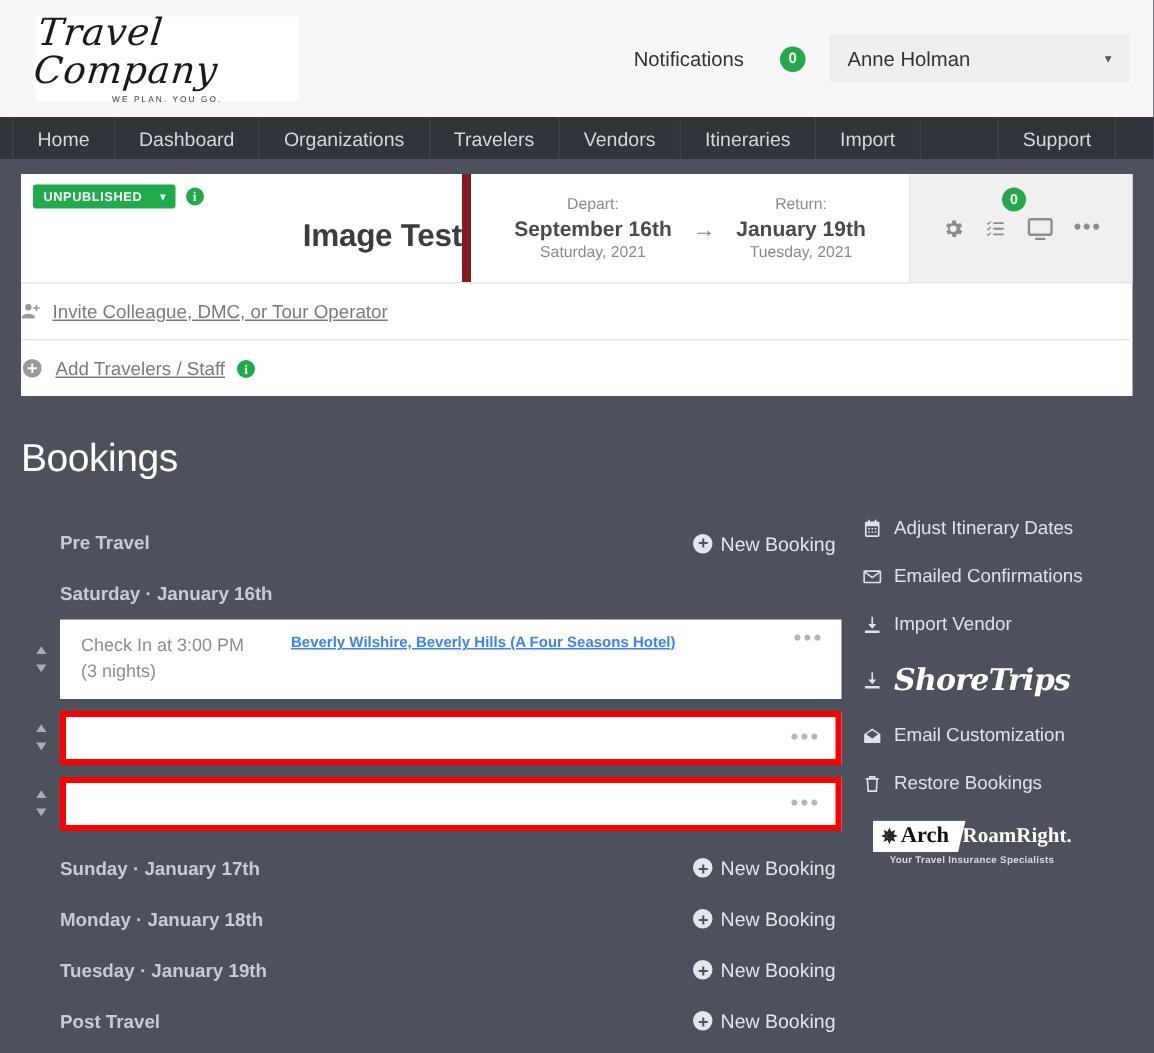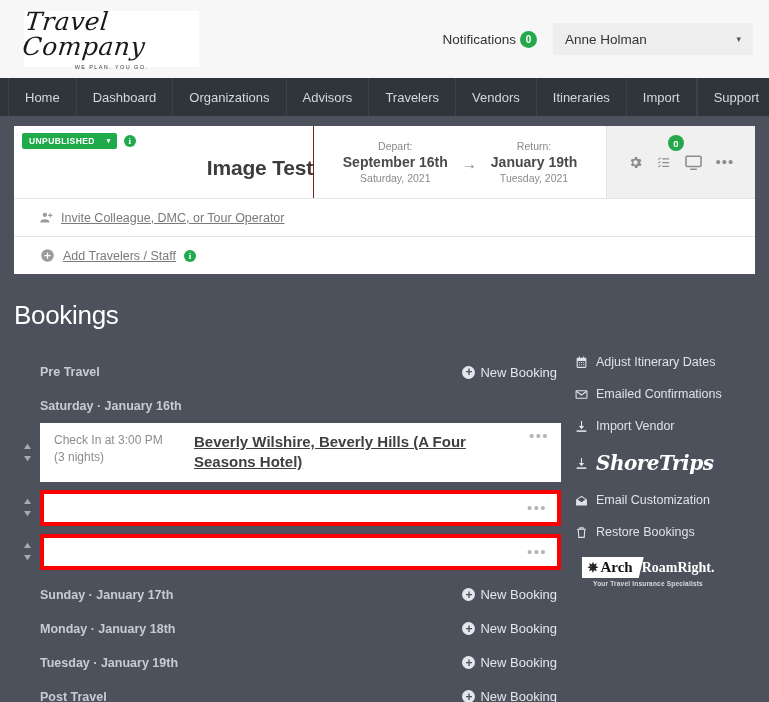--- a/index.html
+++ b/index.html
@@ -49,21 +49,21 @@
   }
   .topbar-right {
     margin-left: auto;
     display: flex;
     align-items: center;
     gap: 16px;
   }
   .notif {
     display: flex;
     align-items: center;
-    gap: 4px;
+    gap: 24px;
     font-size: 13.5px;
     color: #333;
   }
   .badge-green {
     background: #25a84b;
     color: #fff;
     border-radius: 50%;
     width: 17px;
     height: 17px;
     display: inline-flex;
@@ -84,21 +84,21 @@
     border-radius: 2px;
   }
   .user-dd .caret {
     margin-left: auto;
     font-size: 9px;
     color: #555;
   }
 
   
   .nav {
-    height: 38px;
+    height: 28px;
     background: #2f353b;
     display: flex;
     align-items: stretch;
   }
   .nav-item {
     display: flex;
     align-items: center;
     padding: 0 16px;
     font-size: 13px;
     color: #d4d8dc;
@@ -110,21 +110,21 @@
   .nav-spacer { width: 52px; border-right: 1px solid #3c4249; }
 
   
   .page { padding: 10px 14px 0 14px; }
 
   
   .itin-card { background: #ffffff; }
   .itin-head { display: flex; height: 72px; }
   .itin-title-col {
     flex: 0 0 300px;
-    border-right: 1px solid #7f1d1d;
+    border-right: 6px solid #7f1d1d;
     padding: 7px 0 0 8px;
   }
   .status-row { display: flex; align-items: center; gap: 7px; }
   .status-pill {
     background: #1faa4b;
     color: #fff;
     font-size: 8.5px;
     font-weight: bold;
     letter-spacing: 0.4px;
     padding: 3px 6px 3px 7px;
@@ -184,21 +184,20 @@
     font-size: 9.5px; font-weight: bold;
     display: flex; align-items: center; justify-content: center;
   }
   .dots3 { color: #8d8d8d; font-size: 15px; letter-spacing: 1px; line-height: 8px; cursor: pointer; }
 
   .itin-row {
     border-top: 1px solid #e6e6e6;
     height: 38px;
     display: flex;
     align-items: center;
-    padding-left: 26px;
     gap: 8px;
   }
   .itin-row .lnk {
     font-size: 12.5px;
     color: #7a7a7a;
     text-decoration: underline;
     cursor: pointer;
   }
   .row-ico { color: #9a9a9a; display: inline-flex; }
 
@@ -275,23 +274,23 @@
     align-items: center;
   }
   .bk-time {
     flex: 0 0 140px;
     font-size: 12px;
     color: #8d8d8d;
     line-height: 1.45;
   }
   .bk-name {
     flex: 1;
-    font-size: 15px;
-    font-weight: bold;
-    color: #404040;
+    font-size: 10px;
+    font-weight: bold;
+    color: #3b82f6;
     text-decoration: underline;
     line-height: 1.35;
     cursor: pointer;
     padding-right: 14px;
   }
   .bk-dots { margin-left: auto; color: #b5b5b5; font-size: 15px; letter-spacing: 1.4px; line-height: 8px; cursor: pointer; }
 
   
   .rmenu-item {
     display: flex;
@@ -365,21 +364,20 @@
       <span>Anne Holman</span>
       <span class="caret">▾</span>
     </div>
   </div>
 </div>
 
 <div class="nav">
   <div class="nav-item">Home</div>
   <div class="nav-item">Dashboard</div>
   <div class="nav-item">Organizations</div>
-  <div class="nav-item">Advisors</div>
   <div class="nav-item">Travelers</div>
   <div class="nav-item">Vendors</div>
   <div class="nav-item">Itineraries</div>
   <div class="nav-item">Import</div>
   <div class="nav-spacer"></div>
   <div class="nav-item">Support</div>
 </div>
 
 <div class="page">
 

